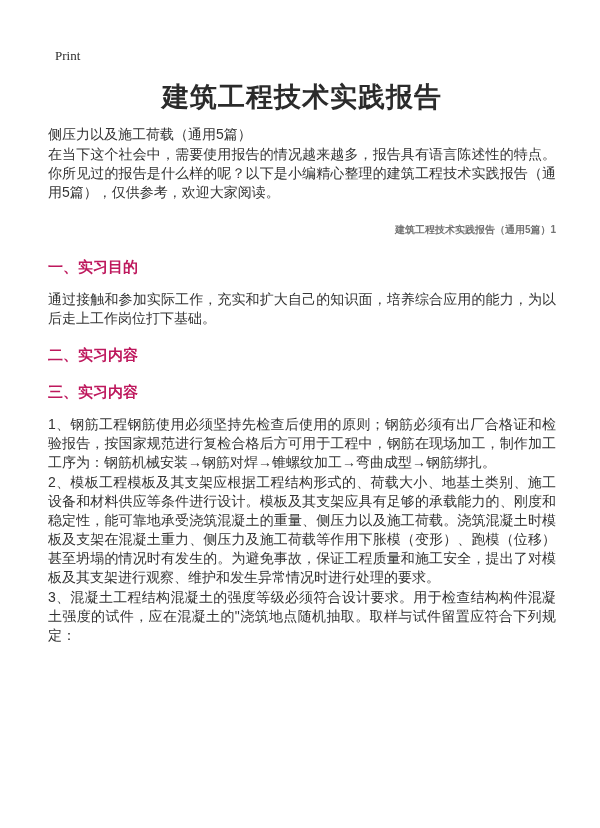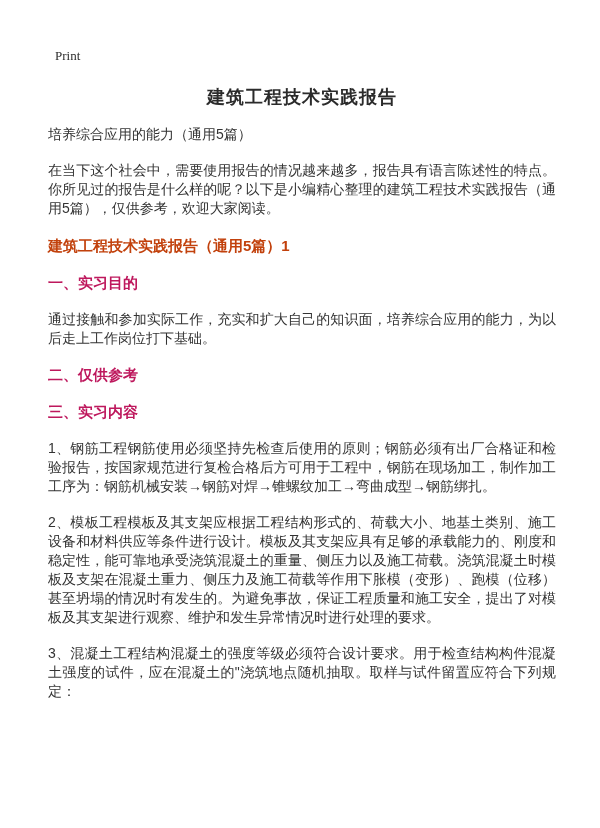--- a/index.html
+++ b/index.html
@@ -24,79 +24,80 @@
     .print-link {
       font-family: "Liberation Serif", serif;
       font-size: 13px;
       line-height: 15px;
       color: #2e2e2e;
       margin-left: 7px;
       display: inline-block;
       cursor: pointer;
     }
     .doc-title {
-      font-size: 18px;
+      font-size: 27px;
       font-weight: bold;
       text-align: center;
       color: #2b2b2b;
       margin: 20px 0 0 0;
       line-height: 26px;
       letter-spacing: 1px;
     }
     .subtitle {
       font-size: 14px;
       font-weight: normal;
       margin: 15px 0 0 0;
       line-height: 19px;
     }
     p.para {
       font-size: 14px;
       line-height: 19px;
-      margin: 17px 0;
+      margin: 1px 0;
       text-align: justify;
       text-justify: inter-ideograph;
       word-break: break-all;
     }
     .report-heading {
-      font-size: 15px;
+      font-size: 10px;
       font-weight: bold;
-      color: #c2410c;
+      color: #737373;
       margin: 18px 0 13px 0;
       line-height: 20px;
+      text-align: right;
     }
     .section-heading {
       font-size: 15px;
       font-weight: bold;
       color: #be185d;
       margin: 17px 0 13px 0;
       line-height: 20px;
     }
   </style>
 </head>
 <body>
 
 <div class="page">
 
   <span class="print-link">Print</span>
 
   <h1 class="doc-title">建筑工程技术实践报告</h1>
 
-  <div class="subtitle">培养综合应用的能力（通用5篇）</div>
+  <div class="subtitle">侧压力以及施工荷载（通用5篇）</div>
 
   <p class="para">在当下这个社会中，需要使用报告的情况越来越多，报告具有语言陈述性的特点。你所见过的报告是什么样的呢？以下是小编精心整理的建筑工程技术实践报告（通用5篇），仅供参考，欢迎大家阅读。</p>
 
   <h2 class="report-heading">建筑工程技术实践报告（通用5篇）1</h2>
 
   <div>
     <h3 class="section-heading">一、实习目的</h3>
     <p class="para">通过接触和参加实际工作，充实和扩大自己的知识面，培养综合应用的能力，为以后走上工作岗位打下基础。</p>
   </div>
 
   <div>
-    <h3 class="section-heading">二、仅供参考</h3>
+    <h3 class="section-heading">二、实习内容</h3>
   </div>
 
   <div>
     <h3 class="section-heading">三、实习内容</h3>
     <p class="para">1、钢筋工程钢筋使用必须坚持先检查后使用的原则；钢筋必须有出厂合格证和检验报告，按国家规范进行复检合格后方可用于工程中，钢筋在现场加工，制作加工工序为：钢筋机械安装→钢筋对焊→锥螺纹加工→弯曲成型→钢筋绑扎。</p>
     <p class="para">2、模板工程模板及其支架应根据工程结构形式的、荷载大小、地基土类别、施工设备和材料供应等条件进行设计。模板及其支架应具有足够的承载能力的、刚度和稳定性，能可靠地承受浇筑混凝土的重量、侧压力以及施工荷载。浇筑混凝土时模板及支架在混凝土重力、侧压力及施工荷载等作用下胀模（变形）、跑模（位移）甚至坍塌的情况时有发生的。为避免事故，保证工程质量和施工安全，提出了对模板及其支架进行观察、维护和发生异常情况时进行处理的要求。</p>
     <p class="para">3、混凝土工程结构混凝土的强度等级必须符合设计要求。用于检查结构构件混凝土强度的试件，应在混凝土的"浇筑地点随机抽取。取样与试件留置应符合下列规定：</p>
   </div>
 
 </div>

